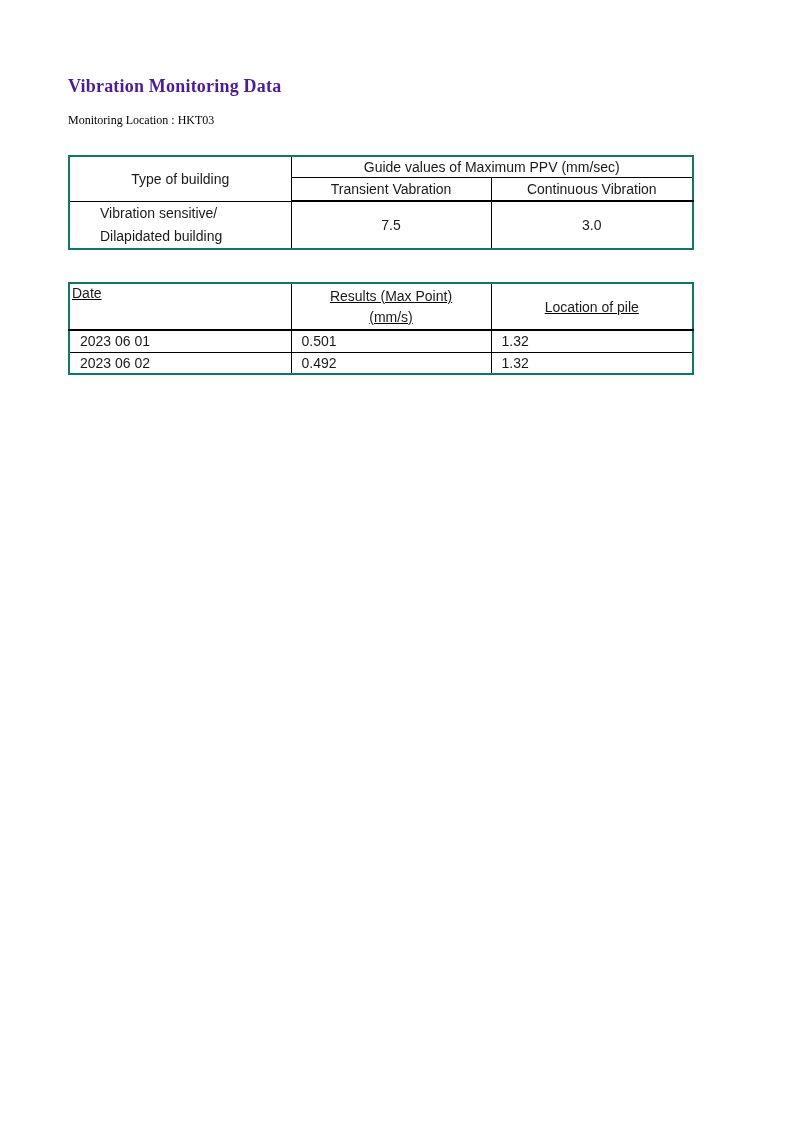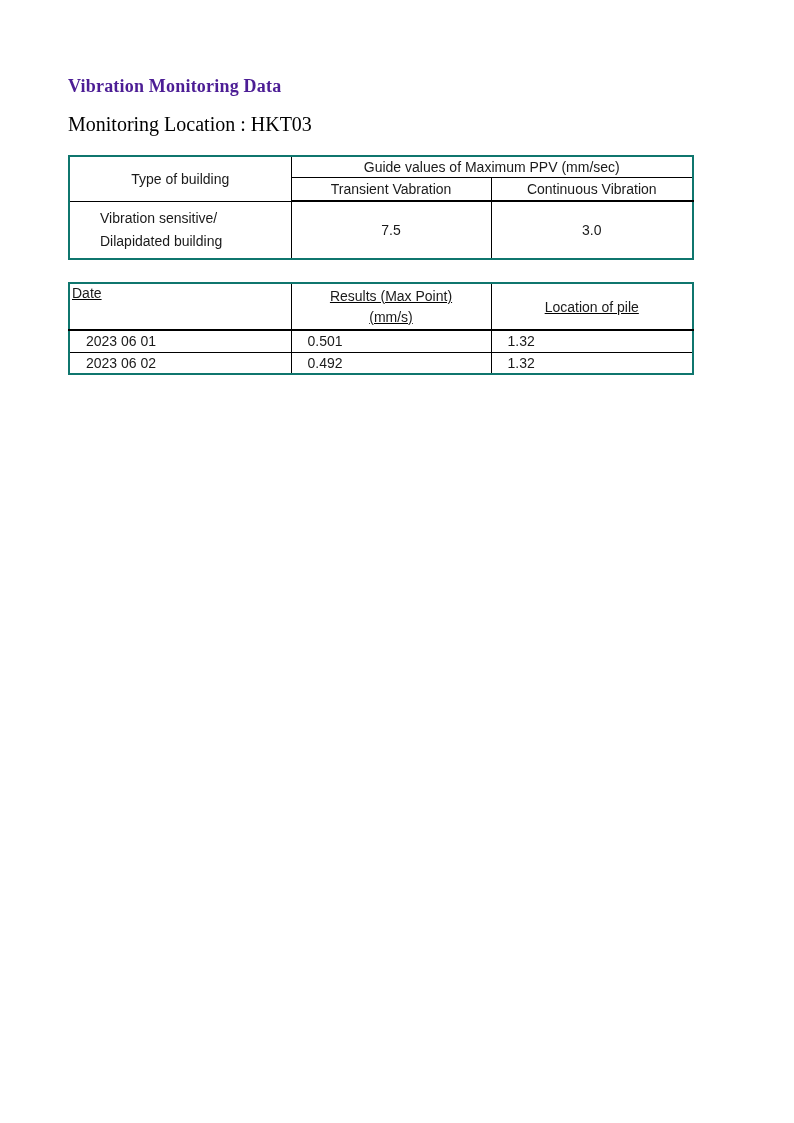--- a/index.html
+++ b/index.html
@@ -25,21 +25,21 @@
     color: #4c1d95;
     letter-spacing: 0.2px;
   }
   .subtitle {
     position: absolute;
     left: 68px;
     top: 113px;
     margin: 0;
     font-family: "Liberation Serif", serif;
     font-weight: normal;
-    font-size: 20px;
+    font-size: 12px;
     color: #000000;
   }
   table.doc-table {
     position: absolute;
     left: 68px;
     border-collapse: collapse;
     table-layout: fixed;
     width: 624px;
     border: 2px solid #0f766e;
     background: #ffffff;
@@ -51,21 +51,21 @@
     font-weight: normal;
     font-size: 14px;
     color: #1a1a1a;
     padding: 0;
     overflow: hidden;
   }
   
   #guide-table { top: 155px; }
   #guide-table .row-group-header { height: 21px; }
   #guide-table .row-sub-header { height: 24px; }
-  #guide-table .row-data { height: 58px; }
+  #guide-table .row-data { height: 47px; }
   #guide-table th { text-align: center; vertical-align: middle; }
   #guide-table .cell-building-header {
     text-align: center;
     vertical-align: middle;
   }
   #guide-table .cell-building {
     text-align: left;
     vertical-align: middle;
     padding-left: 30px;
     white-space: pre-line;
@@ -92,21 +92,21 @@
     white-space: pre-line;
     line-height: 21px;
   }
   #results-table .cell-location-header {
     text-align: center;
     vertical-align: middle;
   }
   #results-table td {
     text-align: left;
     vertical-align: middle;
-    padding-left: 16px;
+    padding-left: 10px;
   }
 </style>
 </head>
 <body>
 
 <div>
 
   <h1 class="page-title">Vibration Monitoring Data</h1>
 
   <p class="subtitle"><span>Monitoring Location :</span> <span>HKT03</span></p>

